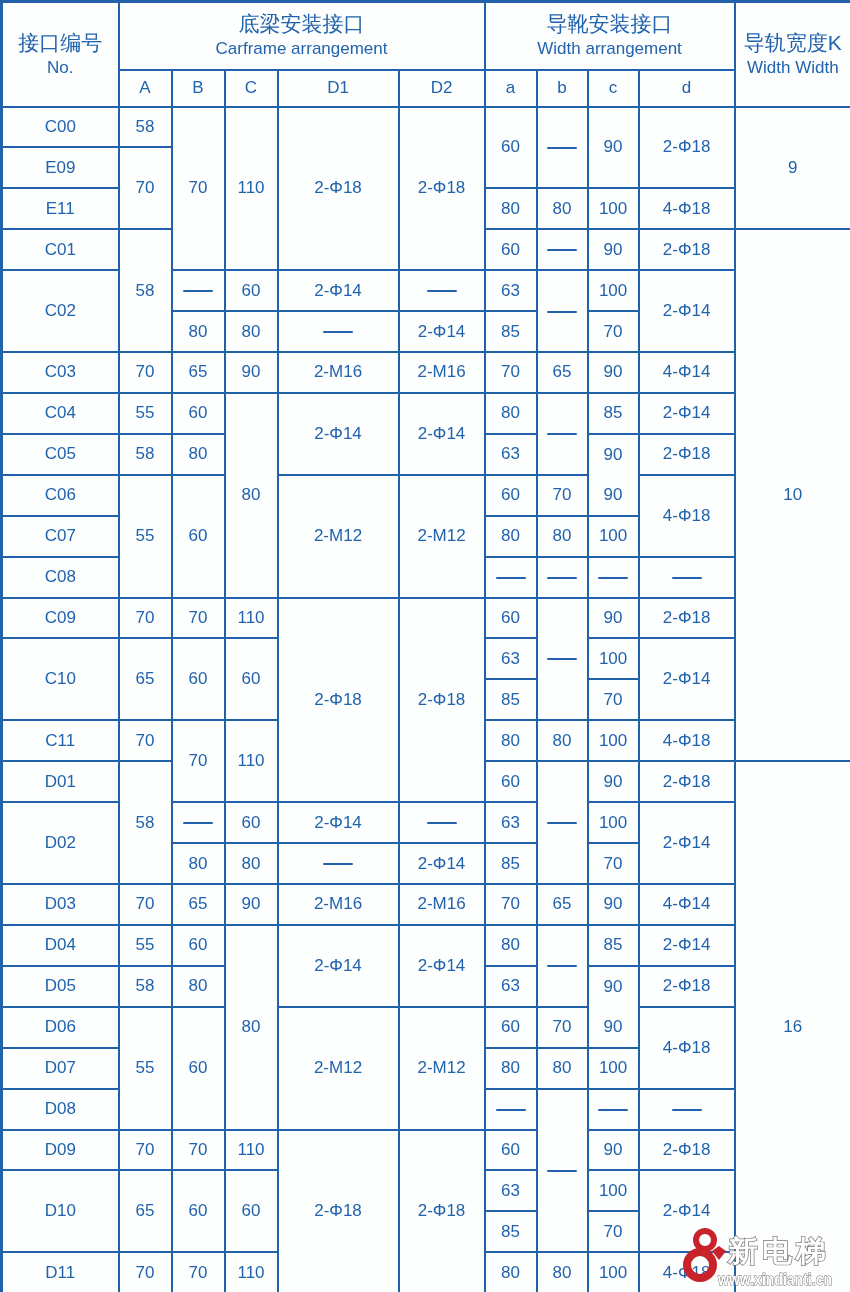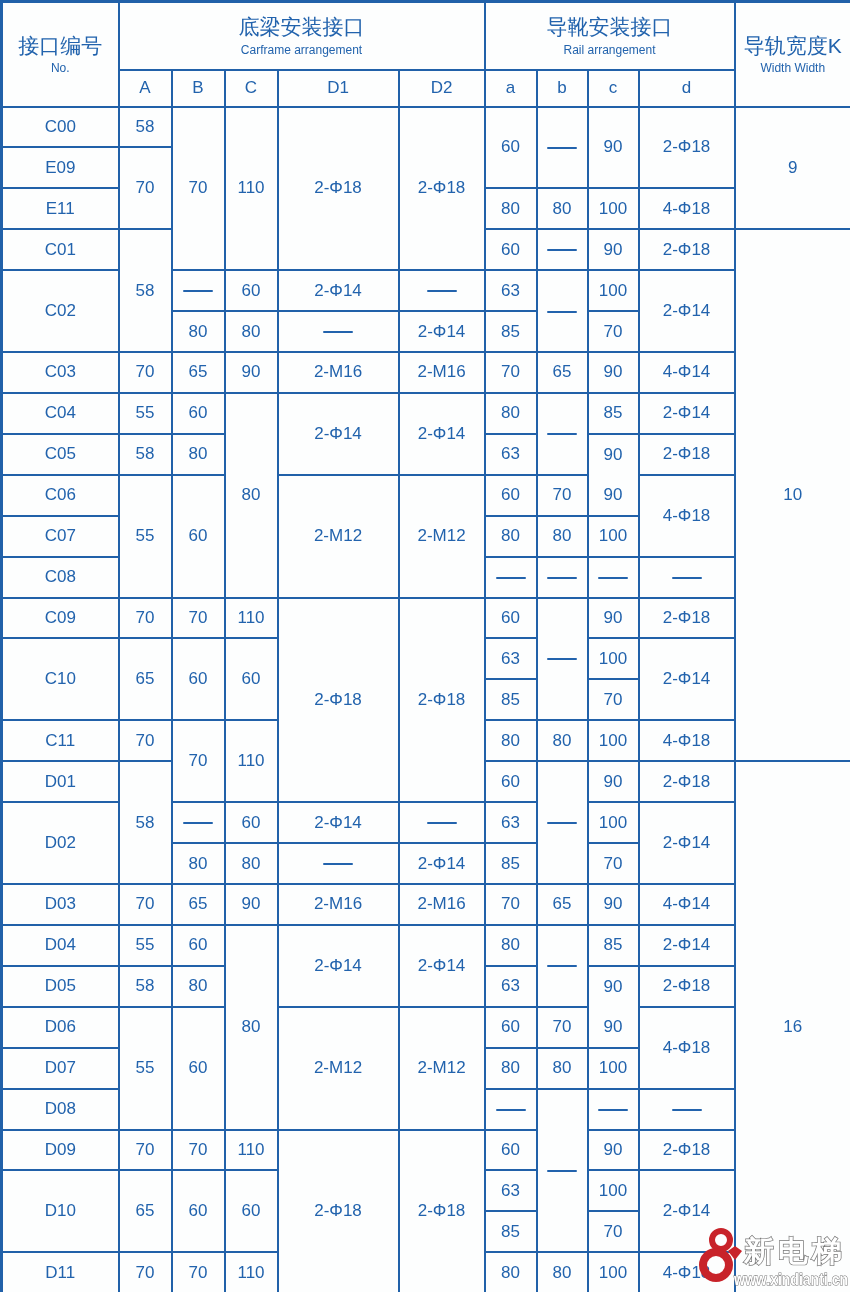--- a/index.html
+++ b/index.html
@@ -15,25 +15,25 @@
     border:2px solid #2161a9;
     text-align:center;vertical-align:middle;
     padding:0;font-size:17px;font-weight:normal;
     background:#fdfefe;
     overflow:hidden;
   }
   .hdr1{height:68px}
   .hdr2{height:37px}
   tbody tr{height:40.93px}
   .hd-zh{font-size:21px;line-height:1.35}
-  .hd-en{font-size:12px;line-height:1.35}
+  .hd-en{font-size:17px;line-height:1.35}
   .nbb{border-bottom:none !important}
   .nbt{border-top:none !important}
   .dash{display:inline-block;width:30px;height:2px;background:#2263ad;vertical-align:middle;border-radius:1px}
-  .watermark{position:absolute;right:0;bottom:1px;width:158px;height:68px;z-index:5;pointer-events:none}
+  .watermark{position:absolute;right:16px;bottom:1px;width:158px;height:68px;z-index:5;pointer-events:none}
 </style>
 </head>
 <body>
 
 <table class="spec-table">
   <colgroup>
     <col style="width:117px">
       <col style="width:53px">
       <col style="width:53px">
       <col style="width:53px">
@@ -50,21 +50,21 @@
       <th rowspan="2">
         <div class="hd-zh">接口编号</div>
         <div class="hd-en">No.</div>
       </th>
       <th colspan="5">
         <div class="hd-zh">底梁安装接口</div>
         <div class="hd-en">Carframe arrangement</div>
       </th>
       <th colspan="4">
         <div class="hd-zh">导靴安装接口</div>
-        <div class="hd-en">Rail arrangement</div>
+        <div class="hd-en">Width arrangement</div>
       </th>
       <th rowspan="2">
         <div class="hd-zh">导轨宽度K</div>
         <div class="hd-en">Width Width</div>
       </th>
     </tr>
     <tr class="hdr2">
       <th>A</th>
       <th>B</th>
       <th>C</th>

